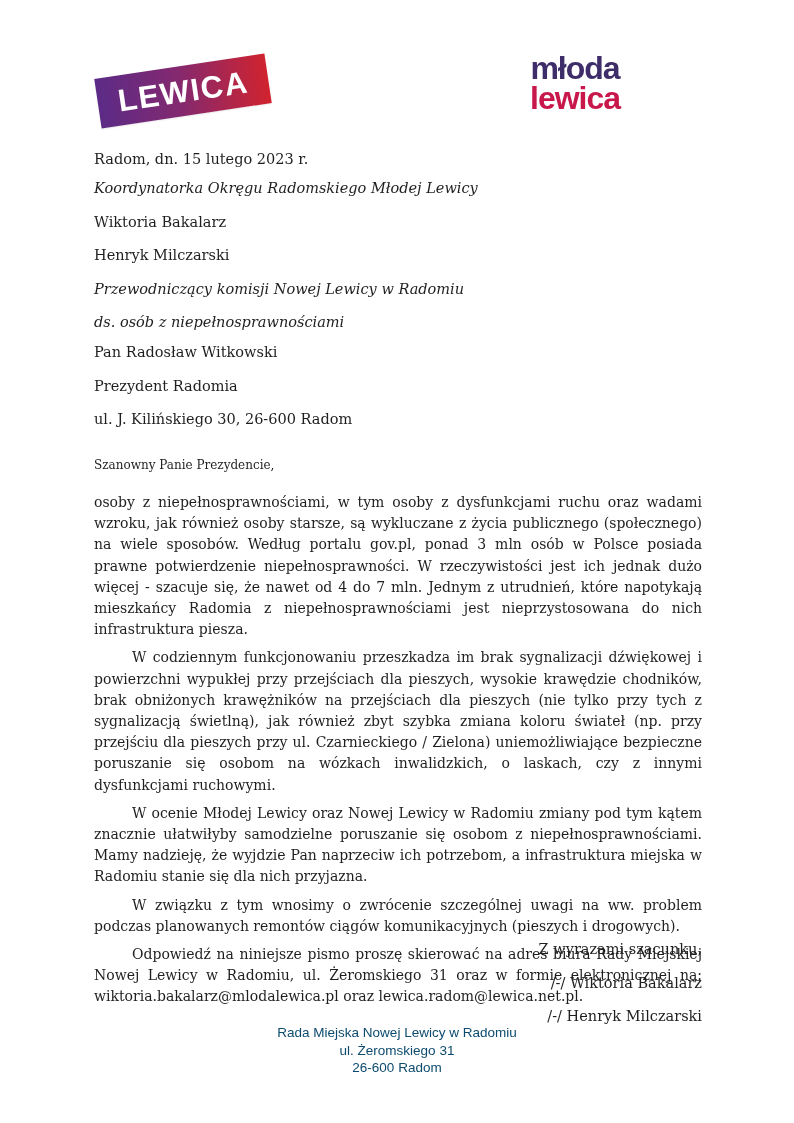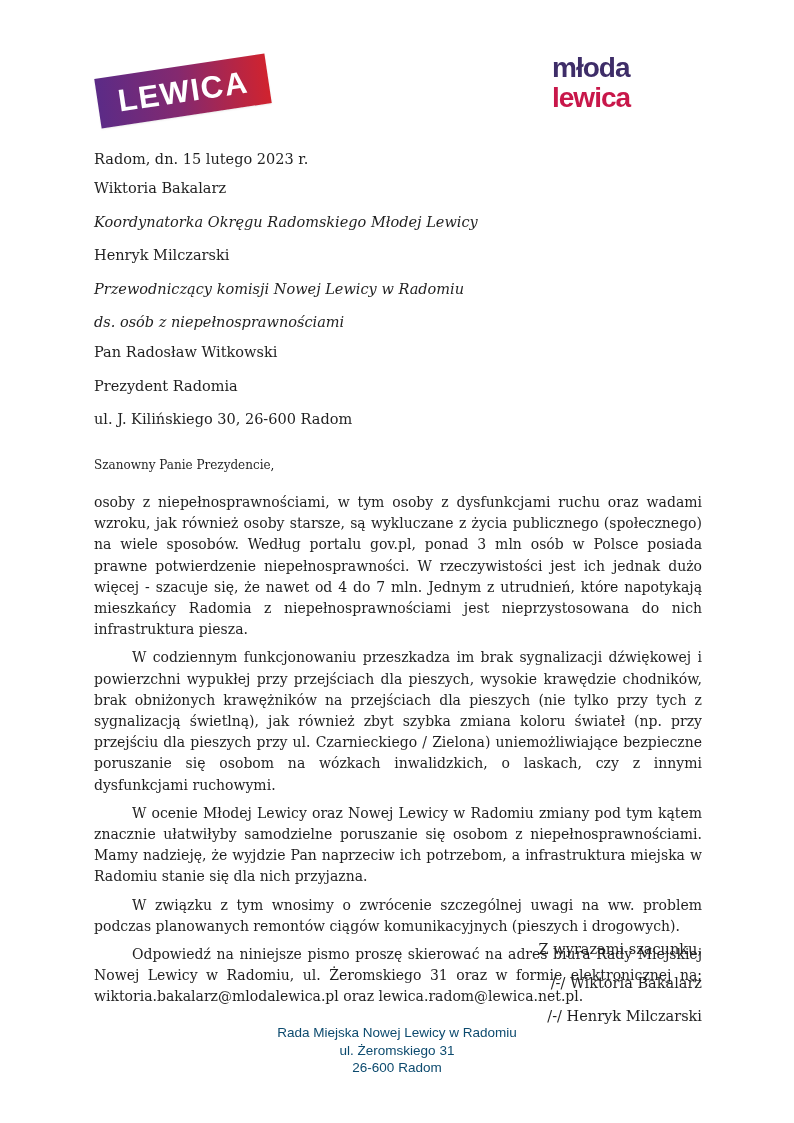--- a/index.html
+++ b/index.html
@@ -28,26 +28,27 @@
   .lewica-logo-text {
     color: #ffffff;
     font-family: "Liberation Sans", sans-serif;
     font-weight: bold;
     font-size: 31px;
     letter-spacing: 1.5px;
     line-height: 1;
   }
   .mloda-logo {
     position: absolute;
-    left: 552px; top: 53px;
+    left: 530px; top: 53px;
     font-family: "Liberation Sans", sans-serif;
     font-weight: bold;
-    font-size: 28px;
+    font-size: 32px;
     line-height: 30px;
     letter-spacing: -1px;
+    text-align: center;
   }
   .mloda-line1 { display: block; color: #3e2d68; }
   .mloda-line2 { display: block; color: #c8174a; }
 
   
   .date-line {
     position: absolute;
     left: 94px; right: 92px; top: 151px;
     text-align: left;
     font-size: 14.5px;
@@ -109,22 +110,22 @@
   </div>
 
   <div class="mloda-logo">
     <span class="mloda-line1">młoda</span>
     <span class="mloda-line2">lewica</span>
   </div>
 
   <div class="date-line">Radom, dn. 15 lutego 2023 r.</div>
 
   <div class="sender-block">
+    <div class="line italic">Koordynatorka Okręgu Radomskiego Młodej Lewicy</div>
     <div class="line">Wiktoria Bakalarz</div>
-    <div class="line italic">Koordynatorka Okręgu Radomskiego Młodej Lewicy</div>
     <div class="line">Henryk Milczarski</div>
     <div class="line italic">Przewodniczący komisji Nowej Lewicy w Radomiu</div>
     <div class="line italic">ds. osób z niepełnosprawnościami</div>
   </div>
 
   <div class="recipient-block">
     <div class="line">Pan Radosław Witkowski</div>
     <div class="line">Prezydent Radomia</div>
     <div class="line">ul. J. Kilińskiego 30, 26-600 Radom</div>
   </div>

